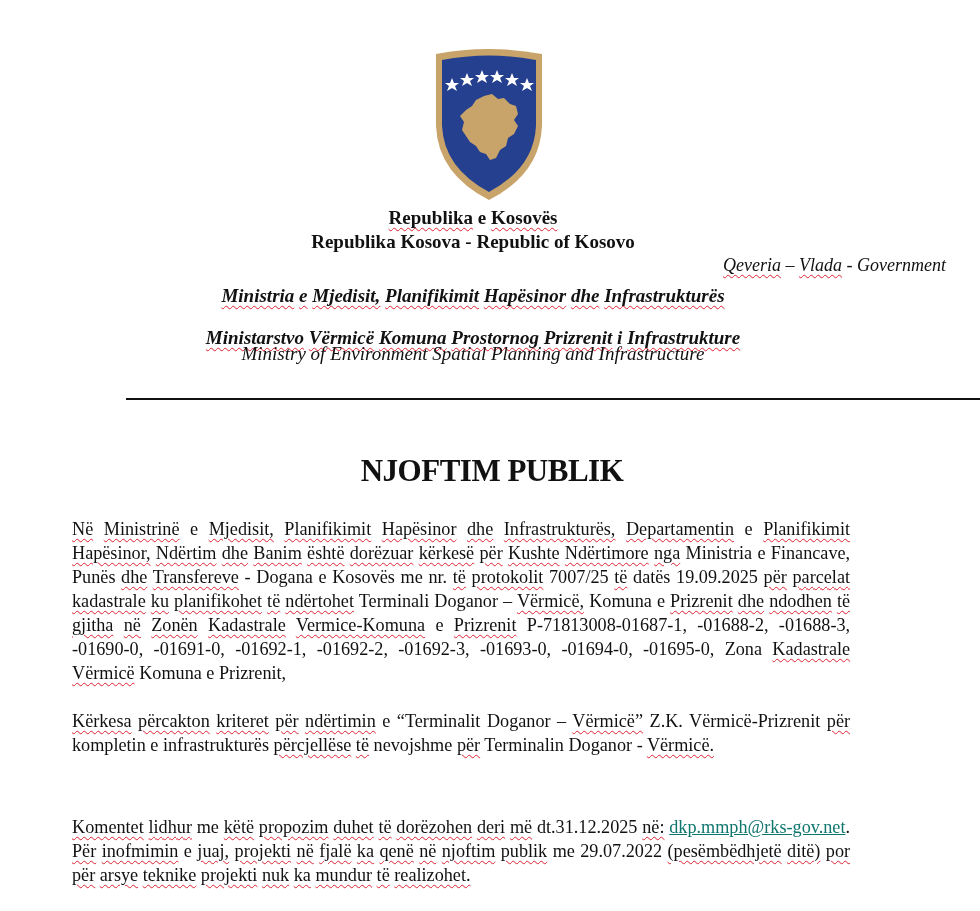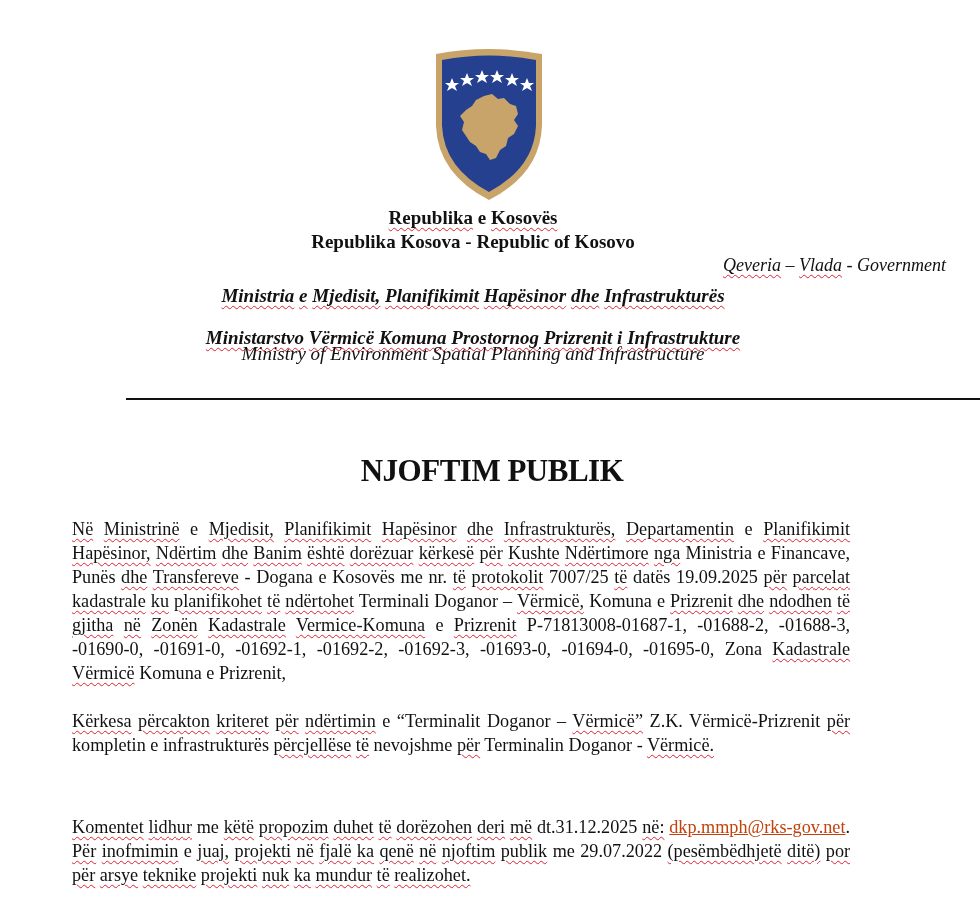--- a/index.html
+++ b/index.html
@@ -15,21 +15,21 @@
   .m3 { top: 344px; font-size: 19px; font-weight: normal; font-style: italic; }
   .rule { position: absolute; left: 126px; right: 0; top: 398px; height: 0; border-top: 2px solid #111; }
   .title { position: absolute; left: 0; width: 984px; top: 453px; text-align: center;
            font-size: 31px; font-weight: bold; letter-spacing: -0.5px; }
   .para { position: absolute; left: 72px; width: 778px; font-size: 18.2px; line-height: 24px;
           text-align: justify; }
   .p1 { top: 517px; }
   .p2 { top: 709px; }
   .p3 { top: 815px; }
   .sq { text-decoration: underline wavy #d23; text-decoration-thickness: 1px; text-underline-offset: 3px; }
-  .link { color: #c2410c; text-decoration: underline; }
+  .link { color: #0f766e; text-decoration: underline; }
   .hdr .sq { text-decoration-skip-ink: none; margin-top: 22px; }
 </style>
 </head>
 <body>
 
 <svg class="emblem" viewBox="0 0 114 156">
   <path d="M4 8 Q57 -2 110 8 L110 80 Q108 128 57 154 Q6 128 4 80 Z" fill="#c9a46a"></path>
   <path d="M10 14 Q57 5 104 14 L104 80 Q102 122 57 146 Q12 122 10 80 Z" fill="#24408e"></path>
   <g fill="#ffffff">
     <polygon points="20,32 22,37 27,37 23,40 25,45 20,42 15,45 17,40 13,37 18,37"></polygon>

